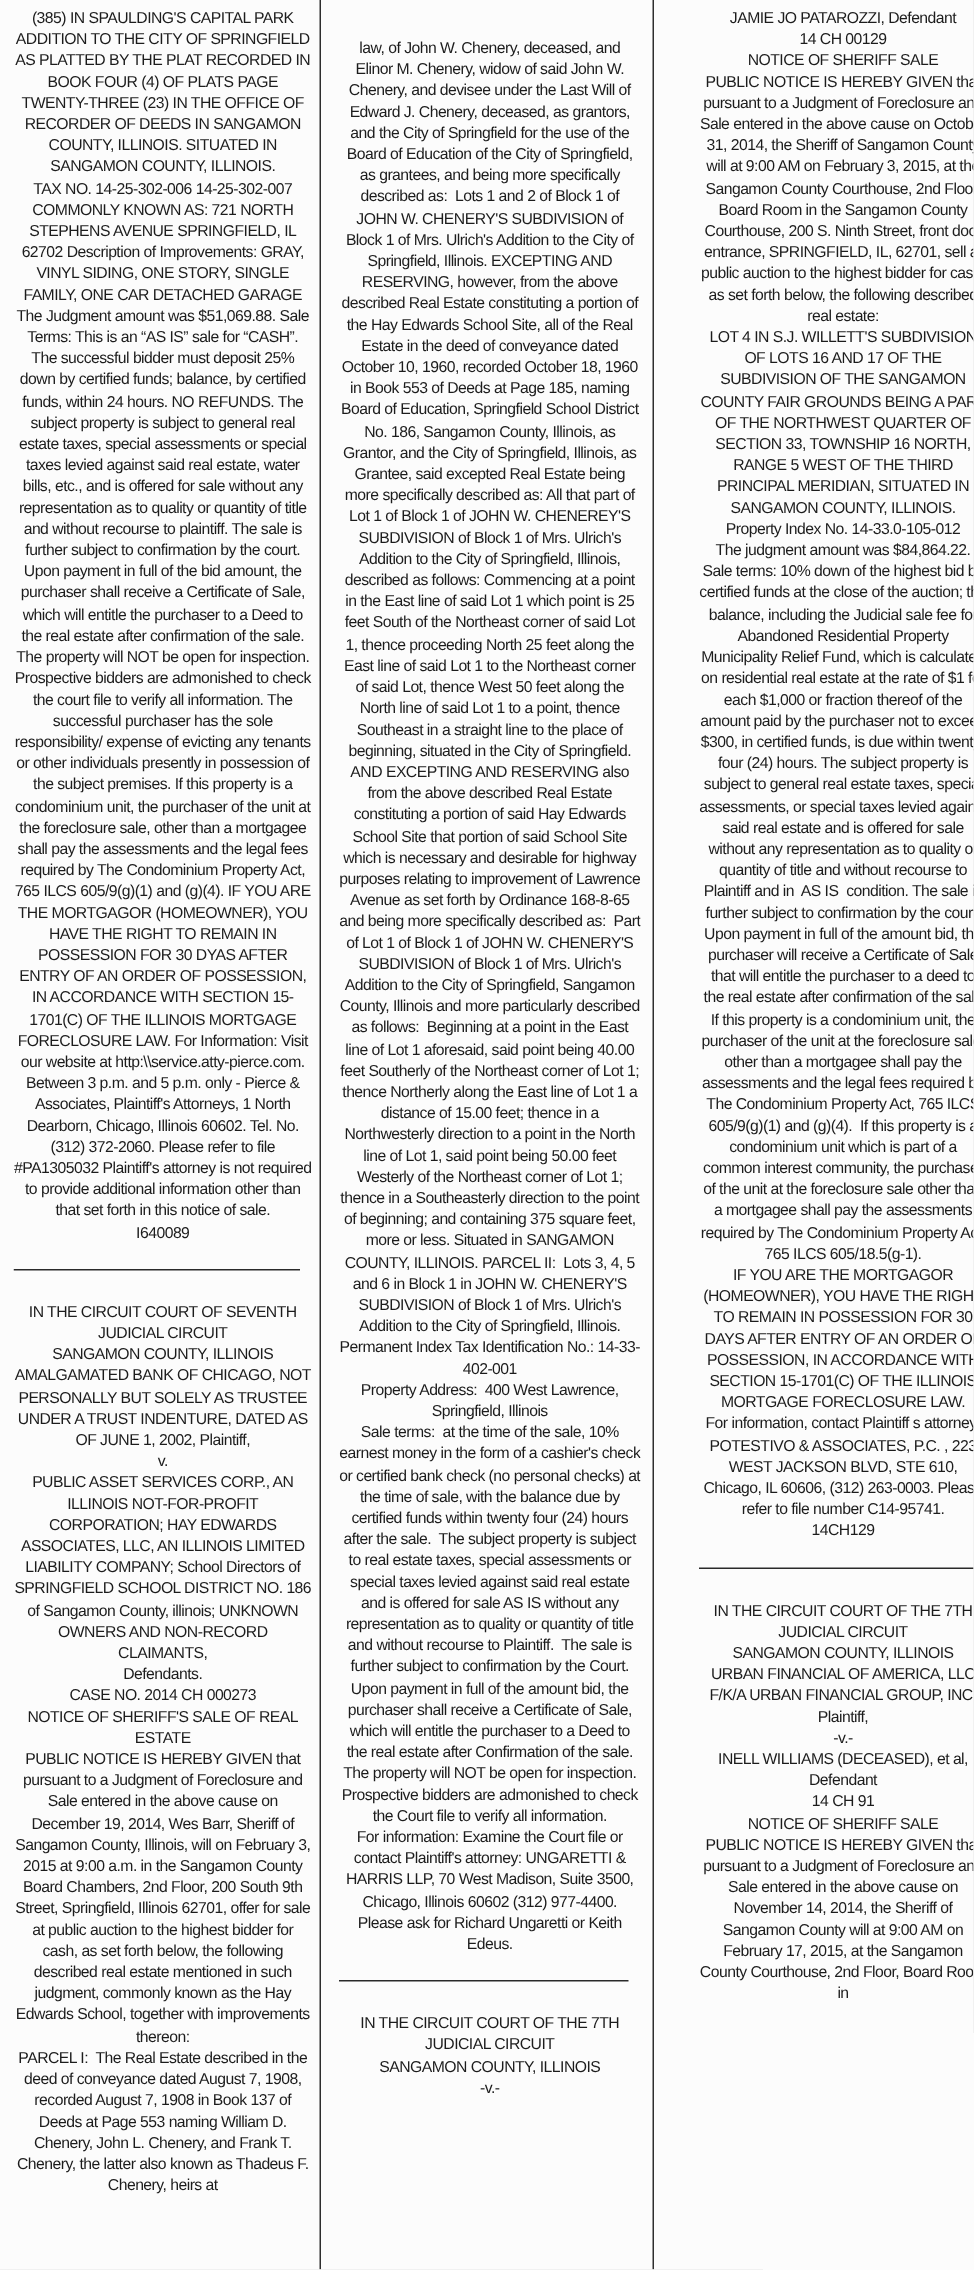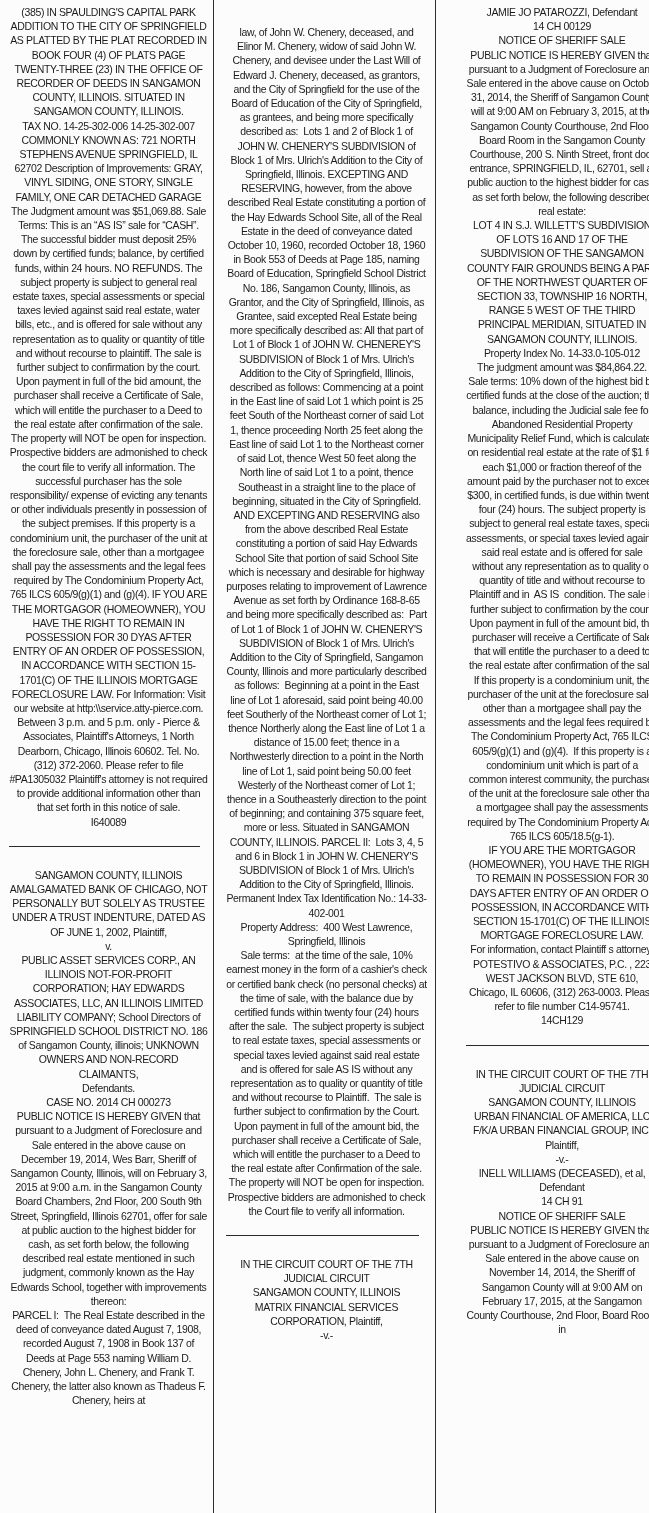--- a/index.html
+++ b/index.html
@@ -58,43 +58,45 @@
 
 <div class="page">
   <div class="col col-1">
       <div class="notice">
         <p class="para">(385) IN SPAULDING'S CAPITAL PARK ADDITION TO THE CITY OF SPRINGFIELD AS PLATTED BY THE PLAT RECORDED IN BOOK FOUR (4) OF PLATS PAGE TWENTY-THREE (23) IN THE OFFICE OF RECORDER OF DEEDS IN SANGAMON COUNTY, ILLINOIS. SITUATED IN SANGAMON COUNTY, ILLINOIS.</p>
         <p class="para">TAX NO. 14-25-302-006 14-25-302-007 COMMONLY KNOWN AS: 721 NORTH STEPHENS AVENUE SPRINGFIELD, IL 62702 Description of Improvements: GRAY, VINYL SIDING, ONE STORY, SINGLE FAMILY, ONE CAR DETACHED GARAGE The Judgment amount was $51,069.88. Sale Terms: This is an “AS IS” sale for “CASH”. The successful bidder must deposit 25% down by certified funds; balance, by certified funds, within 24 hours. NO REFUNDS. The subject property is subject to general real estate taxes, special assessments or special taxes levied against said real estate, water bills, etc., and is offered for sale without any representation as to quality or quantity of title and without recourse to plaintiff. The sale is further subject to confirmation by the court. Upon payment in full of the bid amount, the purchaser shall receive a Certificate of Sale, which will entitle the purchaser to a Deed to the real estate after confirmation of the sale. The property will NOT be open for inspection. Prospective bidders are admonished to check the court file to verify all information. The successful purchaser has the sole responsibility/ expense of evicting any tenants or other individuals presently in possession of the subject premises. If this property is a condominium unit, the purchaser of the unit at the foreclosure sale, other than a mortgagee shall pay the assessments and the legal fees required by The Condominium Property Act, 765 ILCS 605/9(g)(1) and (g)(4). IF YOU ARE THE MORTGAGOR (HOMEOWNER), YOU HAVE THE RIGHT TO REMAIN IN POSSESSION FOR 30 DYAS AFTER ENTRY OF AN ORDER OF POSSESSION, IN ACCORDANCE WITH SECTION 15-1701(C) OF THE ILLINOIS MORTGAGE FORECLOSURE LAW. For Information: Visit our website at http:\\service.atty-pierce.com. Between 3 p.m. and 5 p.m. only - Pierce &amp; Associates, Plaintiff's Attorneys, 1 North Dearborn, Chicago, Illinois 60602. Tel. No. (312) 372-2060. Please refer to file #PA1305032 Plaintiff's attorney is not required to provide additional information other than that set forth in this notice of sale.</p>
         <p class="para">I640089</p>
       </div>
       <div class="divider"></div>
       <div class="notice">
+        <p class="para">IN THE CIRCUIT COURT OF SEVENTH JUDICIAL CIRCUIT</p>
         <p class="para">SANGAMON COUNTY, ILLINOIS</p>
         <p class="para">AMALGAMATED BANK OF CHICAGO, NOT PERSONALLY BUT SOLELY AS TRUSTEE UNDER A TRUST INDENTURE, DATED AS OF JUNE 1, 2002, Plaintiff,</p>
         <p class="para">v.</p>
         <p class="para">PUBLIC ASSET SERVICES CORP., AN ILLINOIS NOT-FOR-PROFIT CORPORATION; HAY EDWARDS ASSOCIATES, LLC, AN ILLINOIS LIMITED LIABILITY COMPANY; School Directors of SPRINGFIELD SCHOOL DISTRICT NO. 186 of Sangamon County, illinois; UNKNOWN OWNERS AND NON-RECORD CLAIMANTS,</p>
         <p class="para">Defendants.</p>
         <p class="para">CASE NO. 2014 CH 000273</p>
+        <p class="para">NOTICE OF SHERIFF'S SALE OF REAL ESTATE</p>
         <p class="para">PUBLIC NOTICE IS HEREBY GIVEN that pursuant to a Judgment of Foreclosure and Sale entered in the above cause on December 19, 2014, Wes Barr, Sheriff of Sangamon County, Illinois, will on February 3, 2015 at 9:00 a.m. in the Sangamon County Board Chambers, 2nd Floor, 200 South 9th Street, Springfield, Illinois 62701, offer for sale at public auction to the highest bidder for cash, as set forth below, the following described real estate mentioned in such judgment, commonly known as the Hay Edwards School, together with improvements thereon:</p>
         <p class="para">PARCEL I:  The Real Estate described in the deed of conveyance dated August 7, 1908, recorded August 7, 1908 in Book 137 of Deeds at Page 553 naming William D. Chenery, John L. Chenery, and Frank T. Chenery, the latter also known as Thadeus F. Chenery, heirs at</p>
       </div>
     </div>
   <div class="vrule vrule-1"></div>
   <div class="col col-2">
       <div class="notice">
         <p class="para">law, of John W. Chenery, deceased, and Elinor M. Chenery, widow of said John W. Chenery, and devisee under the Last Will of Edward J. Chenery, deceased, as grantors, and the City of Springfield for the use of the Board of Education of the City of Springfield, as grantees, and being more specifically described as:  Lots 1 and 2 of Block 1 of JOHN W. CHENERY'S SUBDIVISION of Block 1 of Mrs. Ulrich's Addition to the City of Springfield, Illinois. EXCEPTING AND RESERVING, however, from the above described Real Estate constituting a portion of the Hay Edwards School Site, all of the Real Estate in the deed of conveyance dated October 10, 1960, recorded October 18, 1960 in Book 553 of Deeds at Page 185, naming Board of Education, Springfield School District No. 186, Sangamon County, Illinois, as Grantor, and the City of Springfield, Illinois, as Grantee, said excepted Real Estate being more specifically described as: All that part of Lot 1 of Block 1 of JOHN W. CHENEREY'S SUBDIVISION of Block 1 of Mrs. Ulrich's Addition to the City of Springfield, Illinois, described as follows: Commencing at a point in the East line of said Lot 1 which point is 25 feet South of the Northeast corner of said Lot 1, thence proceeding North 25 feet along the East line of said Lot 1 to the Northeast corner of said Lot, thence West 50 feet along the North line of said Lot 1 to a point, thence Southeast in a straight line to the place of beginning, situated in the City of Springfield.  AND EXCEPTING AND RESERVING also from the above described Real Estate constituting a portion of said Hay Edwards School Site that portion of said School Site which is necessary and desirable for highway purposes relating to improvement of Lawrence Avenue as set forth by Ordinance 168-8-65 and being more specifically described as:  Part of Lot 1 of Block 1 of JOHN W. CHENERY'S SUBDIVISION of Block 1 of Mrs. Ulrich's Addition to the City of Springfield, Sangamon County, Illinois and more particularly described as follows:  Beginning at a point in the East line of Lot 1 aforesaid, said point being 40.00 feet Southerly of the Northeast corner of Lot 1; thence Northerly along the East line of Lot 1 a distance of 15.00 feet; thence in a Northwesterly direction to a point in the North line of Lot 1, said point being 50.00 feet Westerly of the Northeast corner of Lot 1; thence in a Southeasterly direction to the point of beginning; and containing 375 square feet, more or less. Situated in SANGAMON COUNTY, ILLINOIS. PARCEL II:  Lots 3, 4, 5 and 6 in Block 1 in JOHN W. CHENERY'S SUBDIVISION of Block 1 of Mrs. Ulrich's Addition to the City of Springfield, Illinois.</p>
         <p class="para">Permanent Index Tax Identification No.: 14-33-402-001</p>
         <p class="para">Property Address:  400 West Lawrence, Springfield, Illinois</p>
         <p class="para">Sale terms:  at the time of the sale, 10% earnest money in the form of a cashier's check or certified bank check (no personal checks) at the time of sale, with the balance due by certified funds within twenty four (24) hours after the sale.  The subject property is subject to real estate taxes, special assessments or special taxes levied against said real estate and is offered for sale AS IS without any representation as to quality or quantity of title and without recourse to Plaintiff.  The sale is further subject to confirmation by the Court.  Upon payment in full of the amount bid, the purchaser shall receive a Certificate of Sale, which will entitle the purchaser to a Deed to the real estate after Confirmation of the sale.  The property will NOT be open for inspection.  Prospective bidders are admonished to check the Court file to verify all information.</p>
+        <p class="para">For information: Examine the Court file or contact Plaintiff's attorney: UNGARETTI &amp; HARRIS LLP, 70 West Madison, Suite 3500, Chicago, Illinois 60602 (312) 977-4400.  Please ask for Richard Ungaretti or Keith Edeus.</p>
       </div>
       <div class="divider"></div>
       <div class="notice">
         <p class="para">IN THE CIRCUIT COURT OF THE 7TH JUDICIAL CIRCUIT</p>
         <p class="para">SANGAMON COUNTY, ILLINOIS</p>
-        <p class="para">MATRIX FINANCIAL SERVICES CORPORATION, Plaintiff,</p>
         <p class="para">-v.-</p>
       </div>
     </div>
   <div class="vrule vrule-2"></div>
   <div class="col col-3">
       <div class="notice">
         <p class="para">JAMIE JO PATAROZZI, Defendant</p>
         <p class="para">14 CH 00129</p>
         <p class="para">NOTICE OF SHERIFF SALE</p>
         <p class="para">PUBLIC NOTICE IS HEREBY GIVEN that pursuant to a Judgment of Foreclosure and Sale entered in the above cause on October 31, 2014, the Sheriff of Sangamon County will at 9:00 AM on February 3, 2015, at the Sangamon County Courthouse, 2nd Floor, Board Room in the Sangamon County Courthouse, 200 S. Ninth Street, front door entrance, SPRINGFIELD, IL, 62701, sell at public auction to the highest bidder for cash, as set forth below, the following described real estate:</p>

